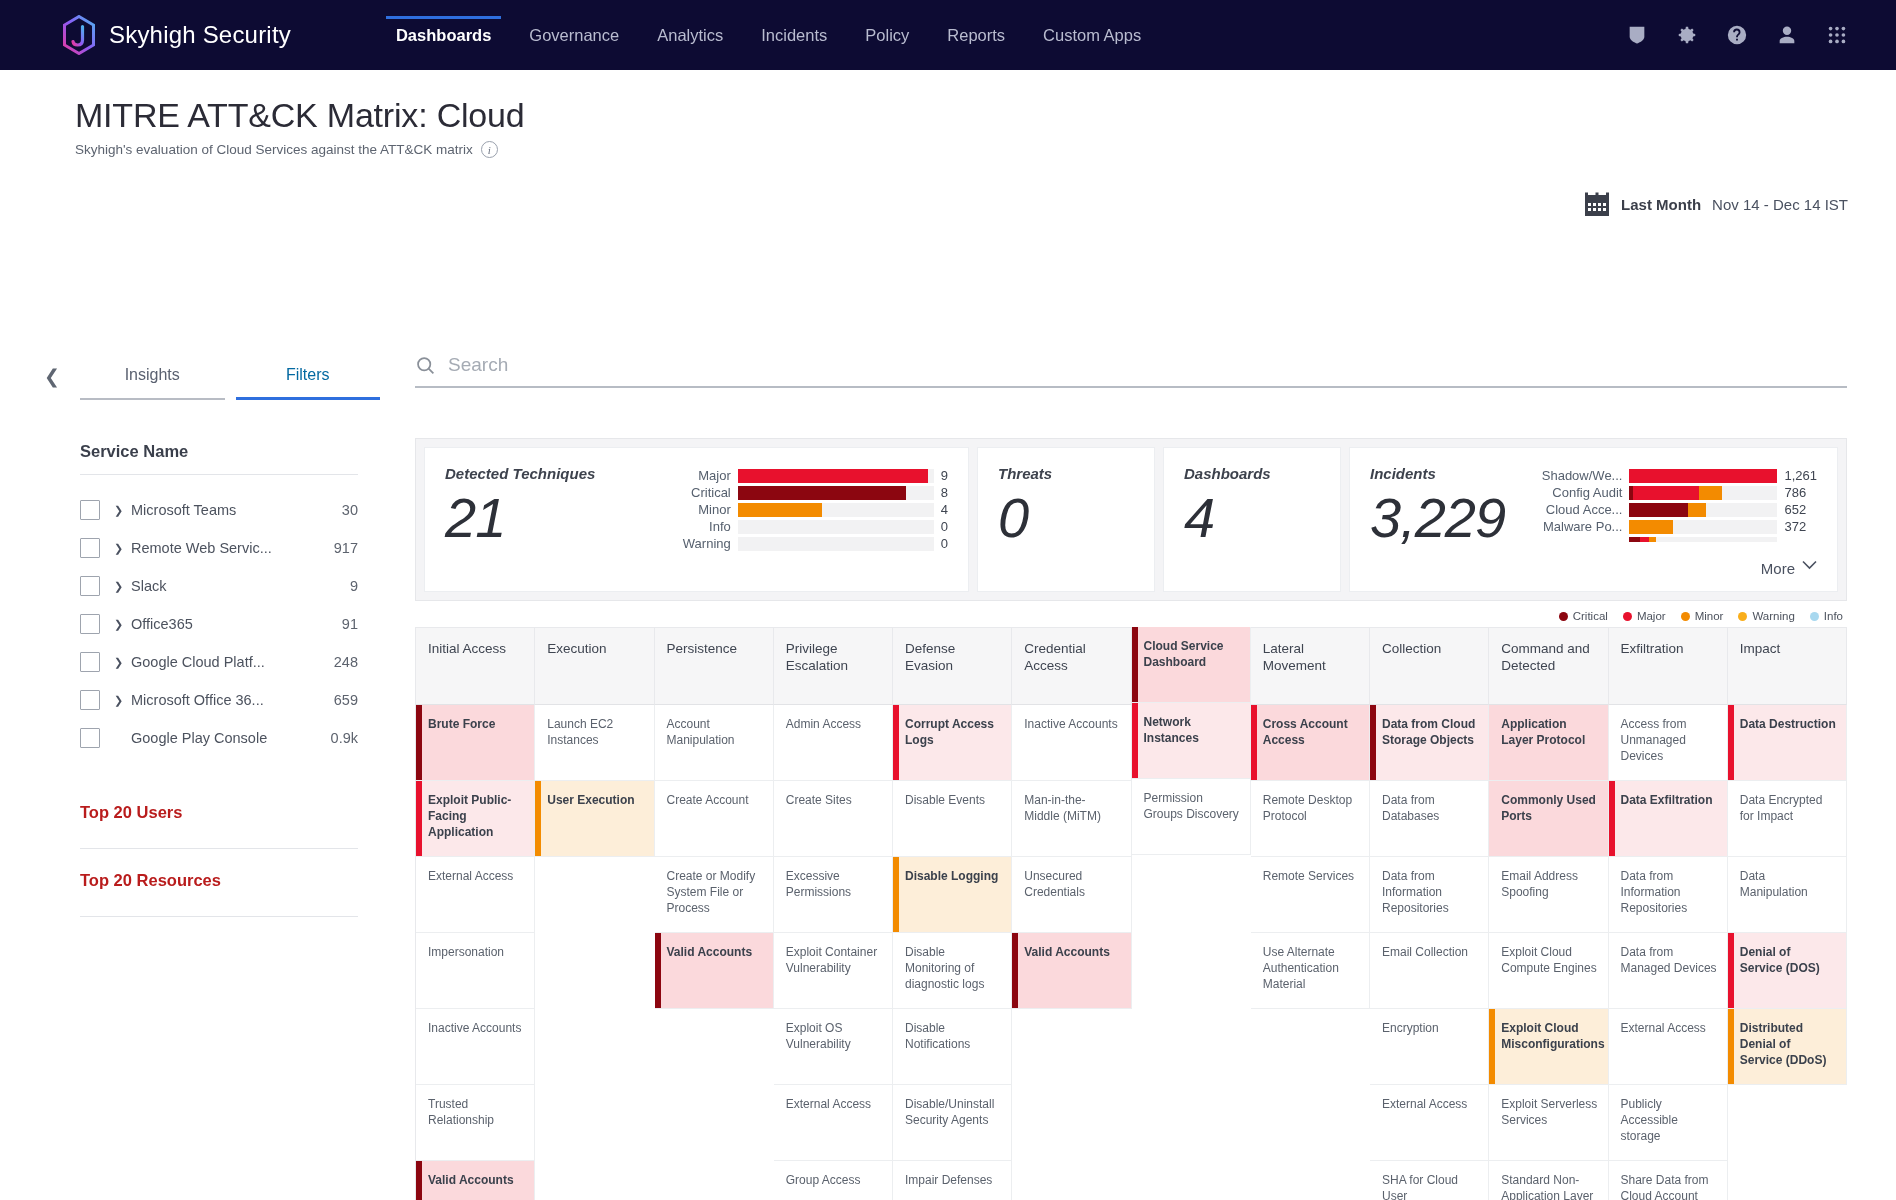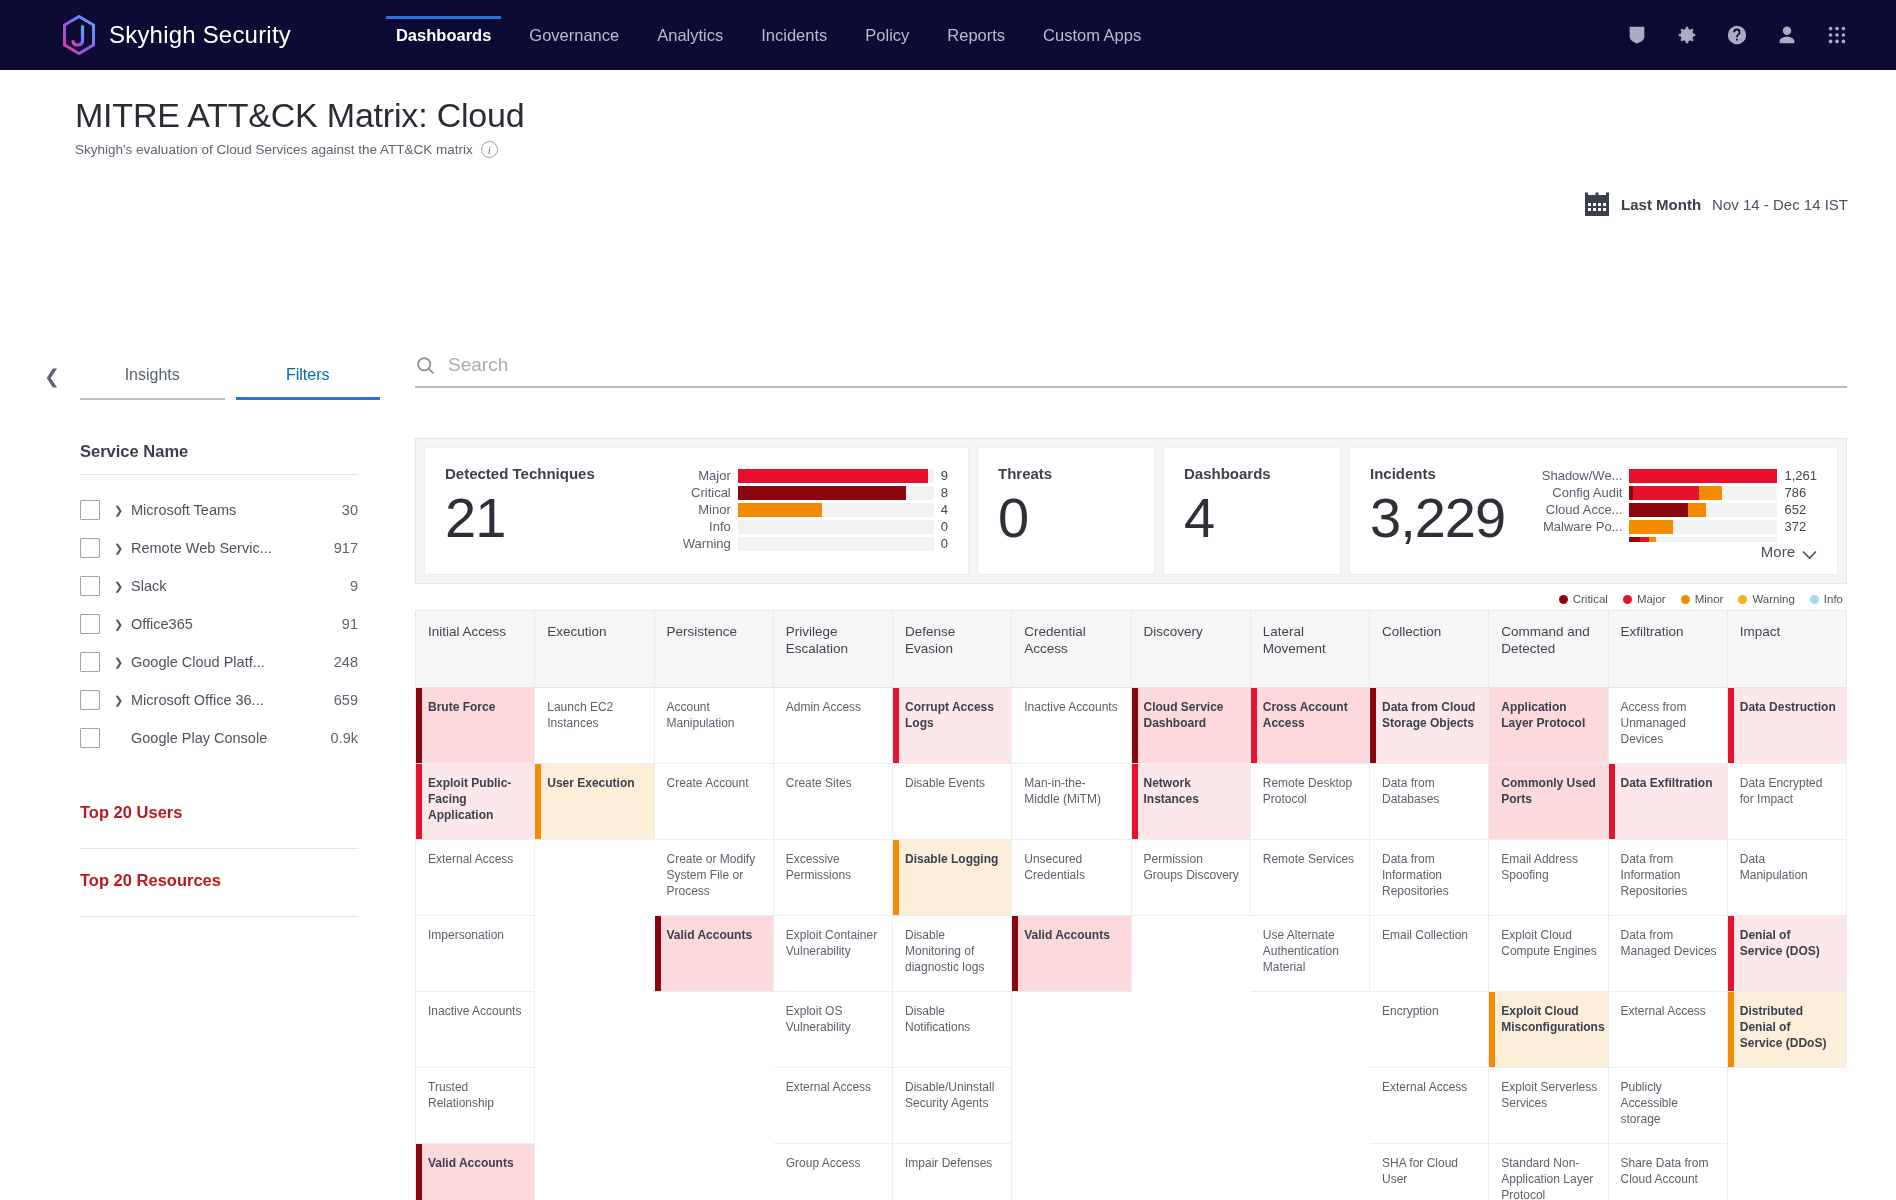--- a/index.html
+++ b/index.html
@@ -102,37 +102,37 @@
   
   .kpi-strip {
     margin-top:50px; width:1432px; background:#f4f4f6; border:1px solid #e6e7ea;
     display:flex; padding:8px; gap:8px;
   }
   .kpi-card { background:#fff; border:1px solid #eceef1; padding:17px 20px 14px; display:flex; }
   .kpi-card.c1 { width:545px; }
   .kpi-card.c2 { width:178px; }
   .kpi-card.c3 { width:178px; }
   .kpi-card.c4 { flex:1; }
-  .kpi-left { display:flex; flex-direction:column; }
+  .kpi-left { display:flex; flex-direction:column;font-style:italic; }
   .kpi-title { font-size:15px; font-weight:700; color:#3d424d; white-space:nowrap;}
   .kpi-value { font-size:56px; font-weight:300; color:#2d3038; line-height:1.15; margin-top:4px; letter-spacing:-1px;}
   .kpi-bars { margin-left:auto; display:flex; flex-direction:column; gap:2px; padding-top:3px; }
   .bar-row { display:flex; align-items:center; height:15px; }
   .bar-label {
     font-size:13px; color:#56606e; text-align:right; padding-right:7px; white-space:nowrap;
   }
   .c1 .bar-label { width:70px; }
   .c4 .bar-label { width:92px; overflow:hidden; }
   .bar-track { background:#f2f2f3; height:14px; position:relative; }
   .c1 .bar-track { width:196px; }
   .c4 .bar-track { width:148px; }
   .bar-seg { height:14px; float:left; }
   .bar-num { font-size:13px; color:#3f4551; padding-left:7px; white-space:nowrap; }
   .more-row {
-    display:flex; align-items:flex-end; justify-content:flex-end; gap:7px; margin-top:1px;
+    display:flex; align-items:flex-start; justify-content:flex-end; gap:7px; margin-top:18px;
     font-size:15px; color:#4a5160; cursor:pointer;
   }
 
   
   .legend {
     width:1432px; display:flex; justify-content:flex-end; align-items:center;
     gap:15px; margin-top:9px; padding-right:4px;
   }
   .lg-item { display:flex; align-items:center; gap:5px; font-size:11.5px; color:#4d535e; }
   .lg-dot { width:9px; height:9px; border-radius:50%; }
@@ -518,21 +518,20 @@
           <div class="mhead">Credential Access</div>
           <div class="mcell"><span>Inactive Accounts</span></div>
           <div class="mcell"><span>Man-in-the-Middle (MiTM)</span></div>
           <div class="mcell"><span>Unsecured Credentials</span></div>
           <div class="mcell tint-red hl"><span class="sev-bar" style="background: rgb(140, 6, 16);"></span><span>Valid Accounts</span></div>
           <div class="mcell empty"></div>
           <div class="mcell empty"></div>
           <div class="mcell empty"></div>
         </div>
         <div class="mcol">
-          <div class="mhead">Discovery</div>
           <div class="mcell tint-red hl"><span class="sev-bar" style="background: rgb(140, 6, 16);"></span><span>Cloud Service Dashboard</span></div>
           <div class="mcell tint-redlight hl"><span class="sev-bar" style="background: rgb(232, 17, 45);"></span><span>Network Instances</span></div>
           <div class="mcell"><span>Permission Groups Discovery</span></div>
           <div class="mcell empty"></div>
           <div class="mcell empty"></div>
           <div class="mcell empty"></div>
           <div class="mcell empty"></div>
         </div>
         <div class="mcol">
           <div class="mhead">Lateral Movement</div>

